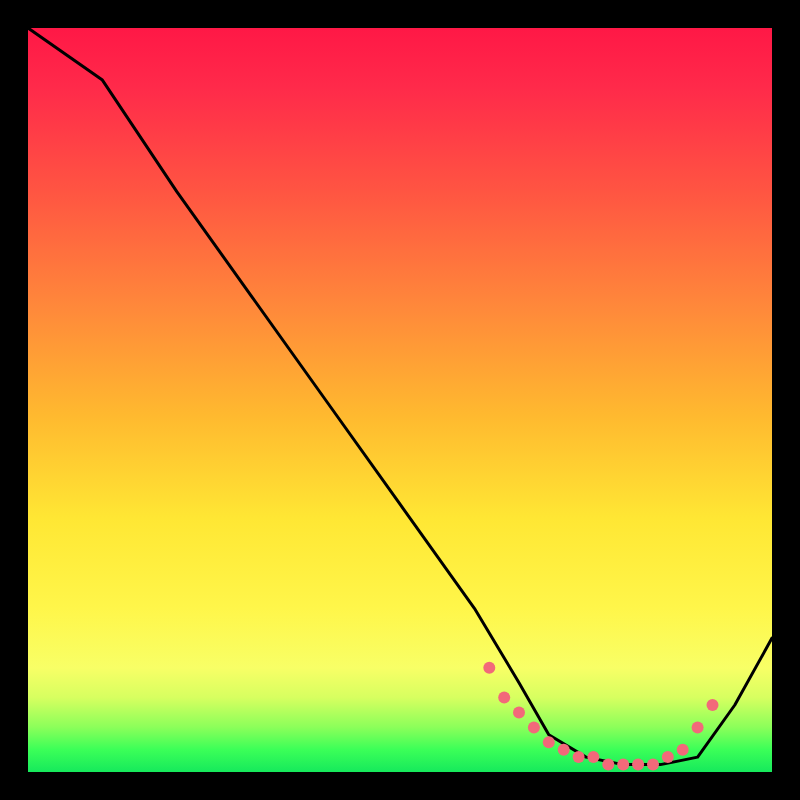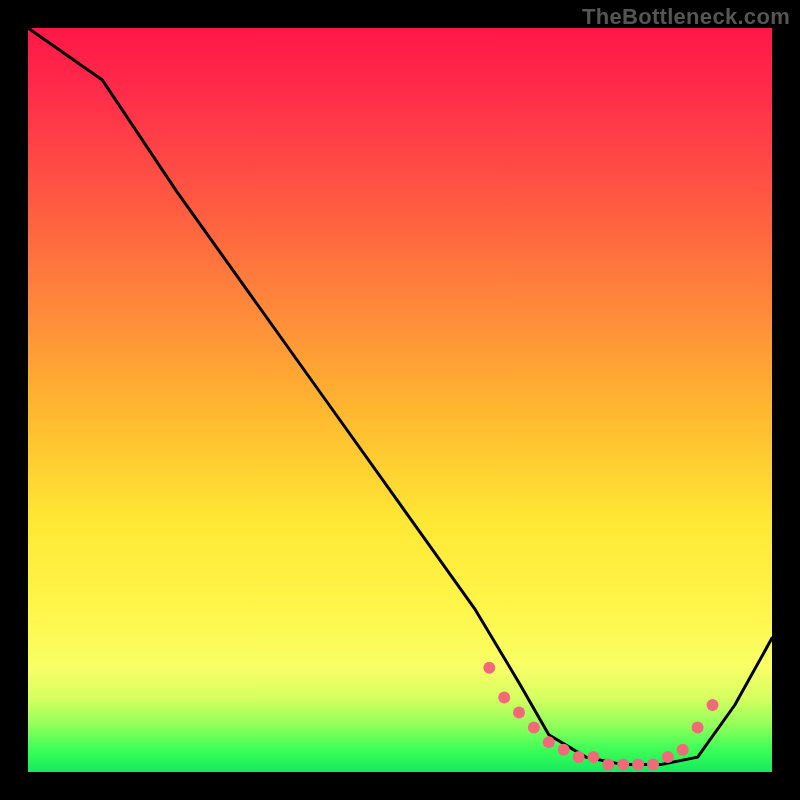--- a/index.html
+++ b/index.html
@@ -66,21 +66,20 @@
     stroke-linejoin: round;
   }
   .dot {
     fill: #f2697a;
   }
 </style>
 </head>
 <body>
 
 <div class="outer">
-  <div class="watermark">TheBottleneck.com</div>
 
   <div class="plot">
     <svg class="curve" viewBox="0 0 744 744">
       <path id="curve-path" class="curve-path" d="M0.0 0.0 L74.4 52.1 L148.8 163.7 L223.2 267.8 L297.6 372.0 L372.0 476.2 L446.4 580.3 L491.0 654.7 L520.8 706.8 L558.0 729.1 L595.2 736.6 L632.4 736.6 L669.6 729.1 L706.8 677.0 L744.0 610.1"></path>
       <g id="dots">
           <circle cx="461.3" cy="639.8" r="6" class="dot"></circle>
           <circle cx="476.2" cy="669.6" r="6" class="dot"></circle>
           <circle cx="491.0" cy="684.5" r="6" class="dot"></circle>
           <circle cx="505.9" cy="699.4" r="6" class="dot"></circle>
           <circle cx="520.8" cy="714.2" r="6" class="dot"></circle>

